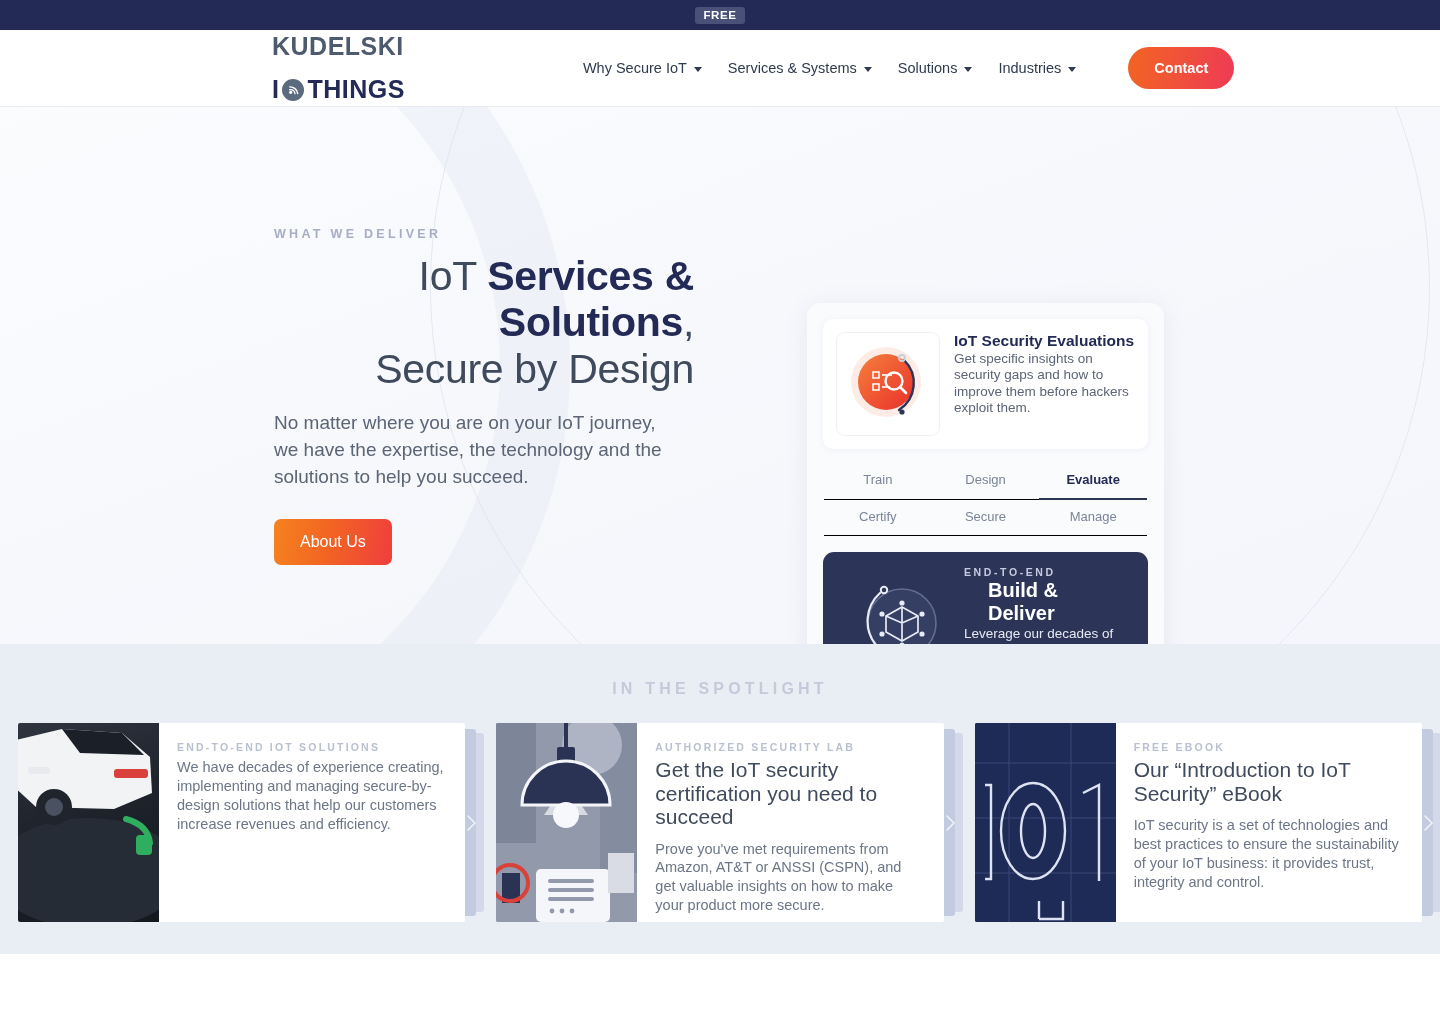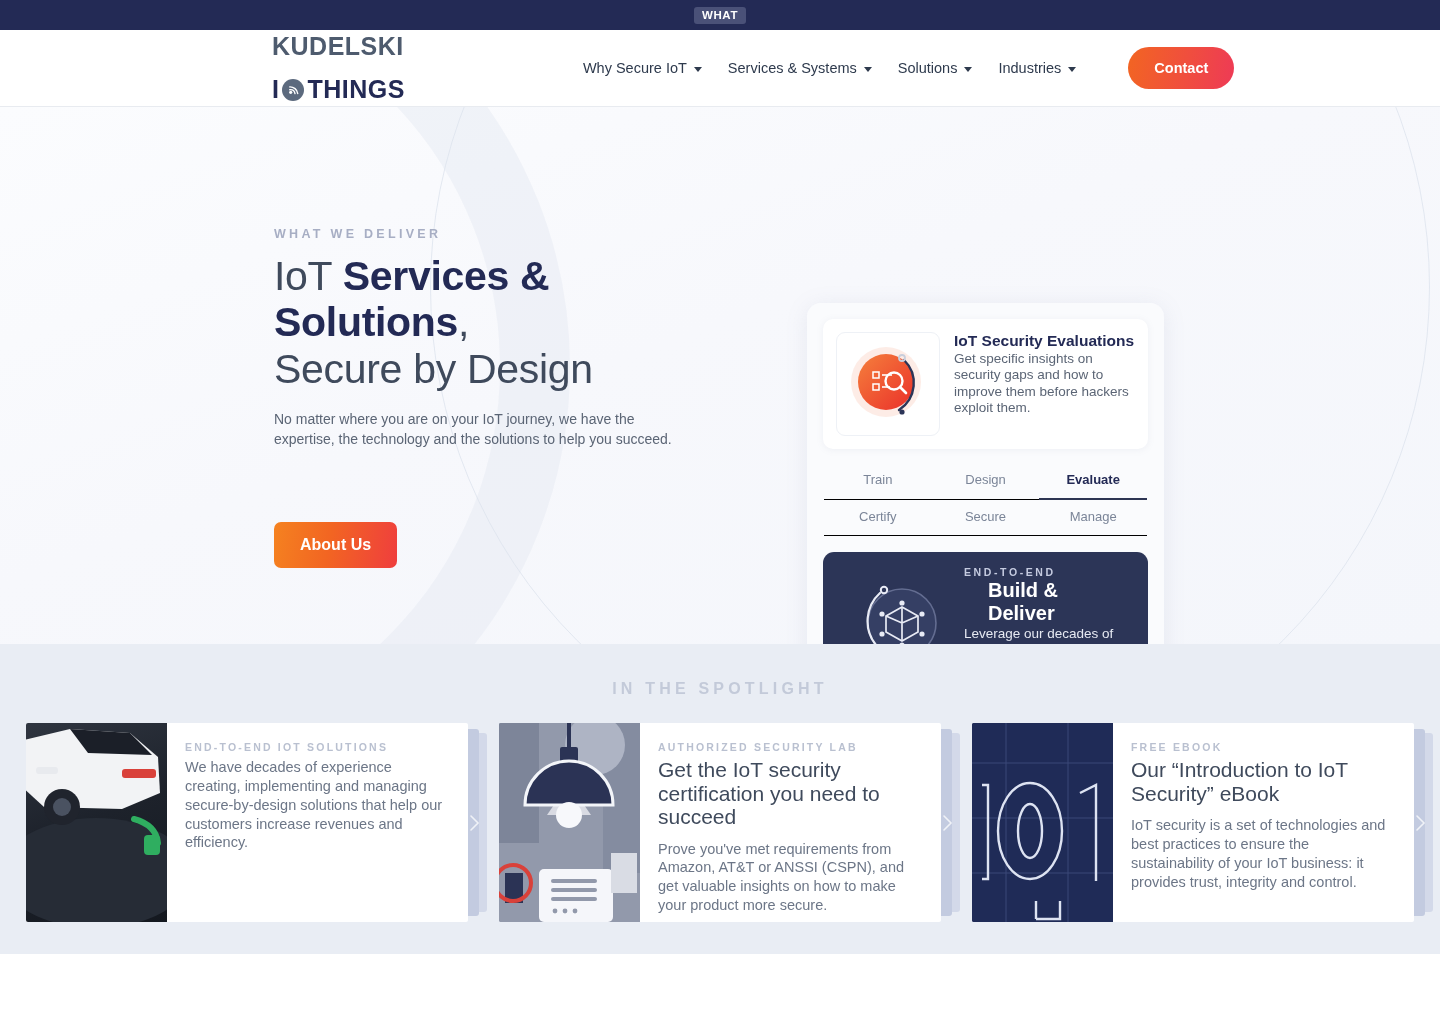--- a/index.html
+++ b/index.html
@@ -83,32 +83,32 @@
     padding: 0 276px 0 274px;
   }
 
   .hero-left { width: 420px; padding-top: 120px; }
   .eyebrow {
     font-size: 12.5px; font-weight: bold; letter-spacing: 3.3px;
     color: #a7aec4; text-transform: uppercase; margin-bottom: 12px;
   }
   .hero-h1 {
     font-size: 41px; line-height: 1.13; color: #3f4a5c;
-    font-weight: 300; letter-spacing: -.3px; margin-bottom: 18px;
+    font-weight: 300; letter-spacing: -.3px; margin-bottom: 18px; text-align: right;
   }
   .hero-h1 b { font-weight: bold; color: #232a55; }
   .hero-p {
-    font-size: 14px; line-height: 1.42; color: #5b6575; font-weight: 300;
+    font-size: 19px; line-height: 1.42; color: #5b6575; font-weight: 300;
     width: 405px; margin-bottom: 28px;
   }
   .about-btn {
     display: inline-block;
     background: linear-gradient(100deg,#f58220 0%,#f26522 45%,#ef3e3e 100%);
-    color: #fff; font-size: 16px; font-weight: bold;
-    padding: 14px 26px; border-radius: 7px; border: none; cursor: pointer; margin-top: 44px;
+    color: #fff; font-size: 16px; font-weight: normal;
+    padding: 14px 26px; border-radius: 7px; border: none; cursor: pointer;
   }
 
   
   .hero-right { margin-left: auto; padding-top: 196px; }
   .panel {
     width: 357px; background: rgba(250,251,253,.92);
     border-radius: 14px; padding: 16px;
     box-shadow: 0 3px 22px rgba(120,132,160,.13);
   }
   .panel-card {
@@ -145,21 +145,21 @@
   .dark-title { font-size: 20px; font-weight: bold; color: #fff; margin-bottom: 1px; margin-left: 24px; }
   .dark-desc { font-size: 13.5px; line-height: 1.22; color: #e6e9f2; }
 
   
   .spotlight { height: 310px; background: #e9edf4; padding-top: 36px; position: relative; }
   .spot-head {
     text-align: center; font-size: 16px; font-weight: bold;
     letter-spacing: 4.2px; color: #c3cad9; text-transform: uppercase;
     margin-bottom: 25px;
   }
-  .cards { display: flex; gap: 31px; padding: 0 26px; }
+  .cards { display: flex; gap: 31px; padding: 0 18px; }
   .card-wrap { position: relative; flex: 1; }
   .card {
     display: flex; background: #fff; height: 199px;
     border-radius: 2px; overflow: hidden; position: relative; z-index: 2;
   }
   .card-stack {
     position: absolute; top: 6px; right: -11px; width: 22px; height: 187px;
     background: #c3cbe0; border-radius: 0 3px 3px 0; z-index: 1;
   }
   .card-stack2 {
@@ -186,21 +186,21 @@
   .art-car { width:100%; height:100%; background:linear-gradient(160deg,#2f3540 0%,#1d222b 48%,#14181f 100%); position:relative; }
   .art-lamp { width:100%; height:100%; background:#8d94a8; position:relative; }
   .art-101 { width:100%; height:100%; background:#1f2b57; position:relative; }
 
   .footer-strip { height: 64px; background: #fff; }
 </style>
 </head>
 <body>
 
 <div class="news-bar">
-  <span class="news-chip">WHAT</span>
+  <span class="news-chip">FREE</span>
 </div>
 
 <div class="header">
   <div class="logo">
     <span class="logo-top">KUDELSKI</span>
     <span class="logo-bottom">
       <span>I</span>
       <span class="logo-mark">
         <svg width="15" height="15" viewBox="0 0 16 16">
           <circle cx="5" cy="11" r="1.7" fill="#ffffff"></circle>

